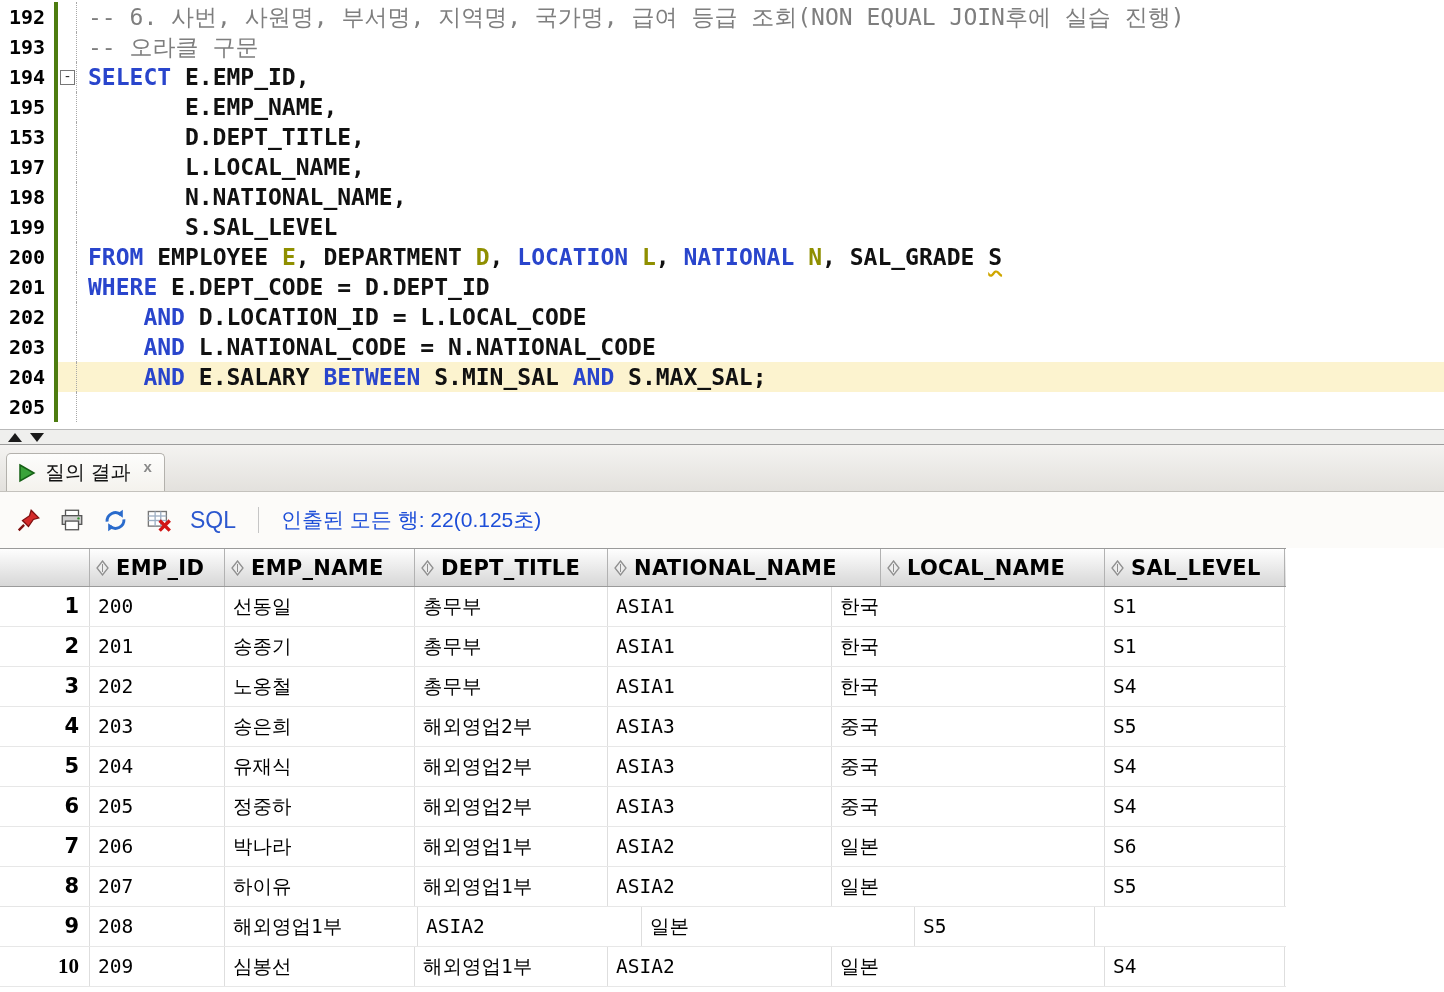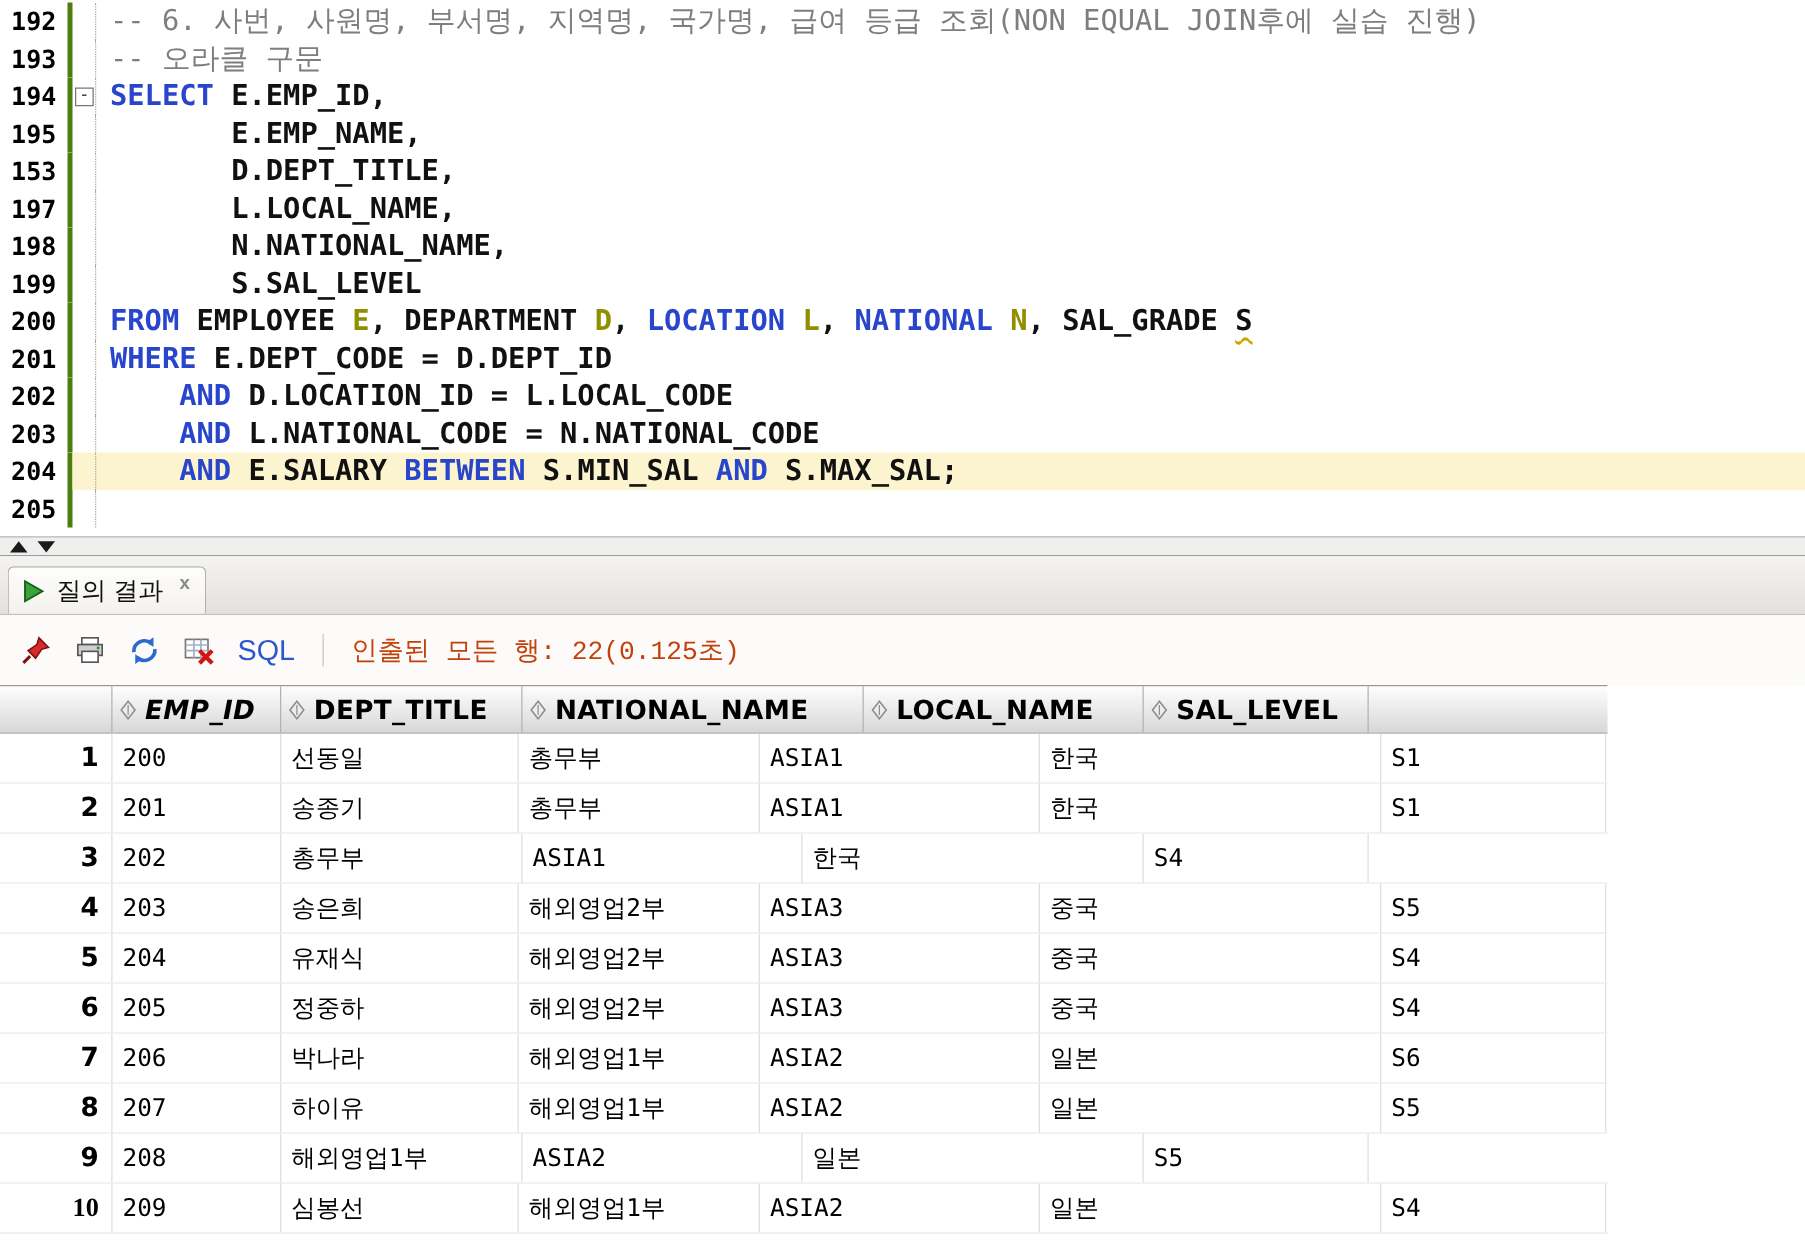--- a/index.html
+++ b/index.html
@@ -38,21 +38,21 @@
   .tab{position:absolute;left:6px;bottom:0;height:38px;display:flex;align-items:center;gap:8px;
        padding:0 12px 0 10px;background:linear-gradient(#fdfdfc,#f4f2ed);border:1px solid #b3b1ac;
        border-bottom:none;border-radius:5px 5px 0 0;font-size:20px;color:#111;box-sizing:border-box;}
   .tab .close{color:#8a8a8a;font-size:15px;margin-left:5px;font-weight:bold;align-self:flex-start;margin-top:4px;}
 
   
   .toolbar{height:56px;background:#fcfbf9;display:flex;align-items:center;padding-left:14px;gap:13px;box-sizing:border-box;}
   .tbtn{width:30px;height:30px;display:flex;align-items:center;justify-content:center;}
   .sql-label{font-size:23px;color:#2c58cf;margin-left:4px;}
   .tsep{width:1px;height:26px;background:#c6c6c6;margin:0 9px;}
-  .status{font-size:21px;color:#c2410c;font-family:Liberation Mono, monospace;}
+  .status{font-size:21px;color:#1d4ed8;}
 
   
   .grid{flex:1;background:#fff;overflow:hidden;}
   .ghead{display:flex;width:1286px;height:39px;background:linear-gradient(#fefefe,#d7d7d7);
          border-top:1px solid #9a9a9a;border-bottom:1px solid #9a9a9a;box-sizing:border-box;}
   .hcell{display:flex;align-items:center;gap:7px;padding-left:6px;border-right:1px solid #b2b2b2;
          box-sizing:border-box;font-family:"DejaVu Sans",sans-serif;font-weight:bold;font-size:21px;color:#000;
          letter-spacing:0.3px;overflow:hidden;white-space:nowrap;}
   .grow-{display:flex;width:1286px;height:40px;border-bottom:1px solid #e7e7e7;box-sizing:border-box;background:#fff;}
   .rn{text-align:right;padding-right:10px;font-weight:bold;font-size:21px;line-height:39px;
@@ -133,28 +133,37 @@
       </svg>
     </span>
     <span class="sql-label">SQL</span>
     <span class="tsep"></span>
     <span class="status">인출된 모든 행: 22(0.125초)</span>
   </div>
 
   <div class="grid">
     <div class="ghead" id="ghead">
         <div class="hcell" style="width: 90px;"></div>
-        <div class="hcell" style="width: 135px; font-style: italic;">
+        <div class="hcell" style="width: 135px;">
           <span style="display: flex;">
             <svg width="13" height="16" viewBox="0 0 13 16">
               <polygon points="6.5,1 12,8 6.5,15 1,8" fill="#ededed" stroke="#8f8f8f" stroke-width="1.3"></polygon>
               <line x1="6.5" y1="4" x2="6.5" y2="12" stroke="#8f8f8f" stroke-width="1"></line>
             </svg>
           </span>
           <span>EMP_ID</span>
+        </div>
+        <div class="hcell" style="width: 190px;">
+          <span style="display: flex;">
+            <svg width="13" height="16" viewBox="0 0 13 16">
+              <polygon points="6.5,1 12,8 6.5,15 1,8" fill="#ededed" stroke="#8f8f8f" stroke-width="1.3"></polygon>
+              <line x1="6.5" y1="4" x2="6.5" y2="12" stroke="#8f8f8f" stroke-width="1"></line>
+            </svg>
+          </span>
+          <span>EMP_NAME</span>
         </div>
         <div class="hcell" style="width: 193px;">
           <span style="display: flex;">
             <svg width="13" height="16" viewBox="0 0 13 16">
               <polygon points="6.5,1 12,8 6.5,15 1,8" fill="#ededed" stroke="#8f8f8f" stroke-width="1.3"></polygon>
               <line x1="6.5" y1="4" x2="6.5" y2="12" stroke="#8f8f8f" stroke-width="1"></line>
             </svg>
           </span>
           <span>DEPT_TITLE</span>
         </div>
@@ -201,20 +210,21 @@
           <div class="gc" style="width: 135px;">201</div>
           <div class="gc" style="width: 190px;">송종기</div>
           <div class="gc" style="width: 193px;">총무부</div>
           <div class="gc" style="width: 224px;">ASIA1</div>
           <div class="gc" style="width: 273px;">한국</div>
           <div class="gc" style="width: 180px;">S1</div>
         </div>
         <div class="grow-">
           <div class="rn" style="width: 90px;">3</div>
           <div class="gc" style="width: 135px;">202</div>
+          <div class="gc" style="width: 190px;">노옹철</div>
           <div class="gc" style="width: 193px;">총무부</div>
           <div class="gc" style="width: 224px;">ASIA1</div>
           <div class="gc" style="width: 273px;">한국</div>
           <div class="gc" style="width: 180px;">S4</div>
         </div>
         <div class="grow-">
           <div class="rn" style="width: 90px;">4</div>
           <div class="gc" style="width: 135px;">203</div>
           <div class="gc" style="width: 190px;">송은희</div>
           <div class="gc" style="width: 193px;">해외영업2부</div>

